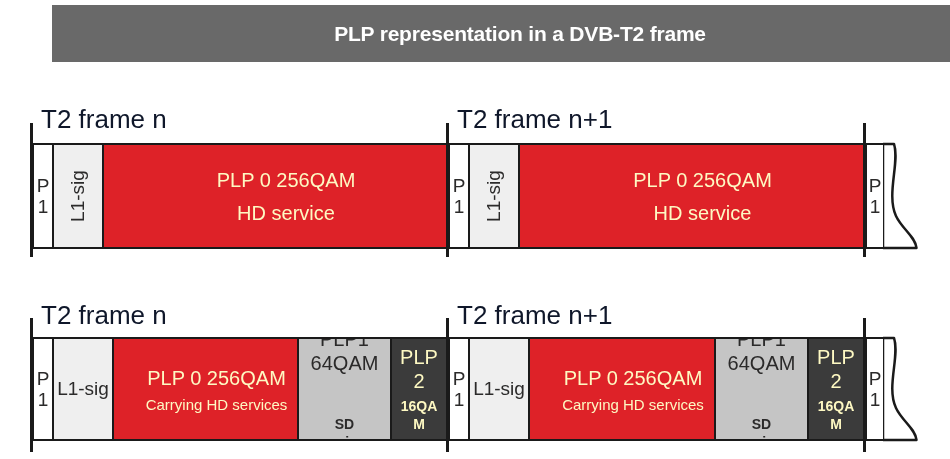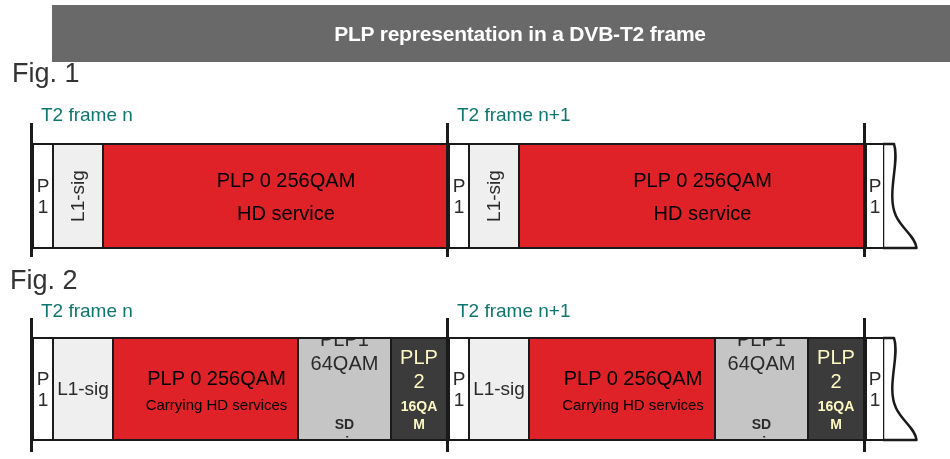--- a/index.html
+++ b/index.html
@@ -15,54 +15,53 @@
   .canvas{
     position:relative;width:950px;height:459px;background:#fff;overflow:hidden;
     font-family:"Liberation Sans","DejaVu Sans",sans-serif;color:var(--ink);
   }
   .titlebar{
     position:absolute;left:7px;top:5px;width:936px;height:57px;background:var(--hdr);
     display:flex;align-items:center;justify-content:center;margin-left:45px;
   }
   .titlebar span{color:#fff;font-size:21px;font-weight:700;letter-spacing:-0.2px;}
   .figlabel{position:absolute;font-size:27px;color:#333;}
-  .framelabel{position:absolute;font-size:19px;color:#0f766e;white-space:nowrap;}
+  .framelabel{position:absolute;font-size:26px;color:#0f172a;white-space:nowrap;}
   .tick{position:absolute;width:3px;background:var(--border);}
   .bar{position:absolute;display:flex;}
   .cell{
     box-sizing:border-box;border:2px solid var(--border);margin-left:-2px;
     display:flex;flex-direction:column;align-items:center;justify-content:center;
     text-align:center;flex:0 0 auto;overflow:hidden;
   }
   .cell:first-child{margin-left:0;}
   .grow{flex:1 1 auto;}
   .pre{white-space:pre-line;}
   .p1{background:#fff;font-size:19px;line-height:1.12;}
   .l1{background:var(--lgray);font-size:19px;}
   .vtext{transform:rotate(-90deg);white-space:nowrap;}
-  .plp0{background:var(--red);color:#000000;padding-left:22px;}
+  .plp0{background:var(--red);color:#fef9c3;padding-left:22px;}
   .plp0 .big{font-size:20px;line-height:1.2;}
   .plp0 .gap{margin-top:9px;}
   .plp0 .small{font-size:15px;margin-top:6px;}
   .plp1{background:var(--mgray);color:#2b2a2a;gap:36px;}
   .plp2{background:var(--dark);color:#fef9c3;}
   .biglines{font-size:20px;line-height:1.2;}
   .sublines{font-size:14px;line-height:1.3;margin-top:4px;font-weight:bold;}
   .tear{position:absolute;}
 </style>
 </head>
 <body>
 
 <div class="canvas">
 
   <div class="titlebar">
     <span>PLP representation in a DVB-T2 frame</span>
   </div>
 
-  <div class="figlabel" style="left:12px;top:58px;">Fig. 1</div>
 
   <div class="framelabel" style="left:41px;top:104px;">T2 frame n</div>
   <div class="framelabel" style="left:457px;top:104px;">T2 frame n+1</div>
 
   <div class="tick" style="left:30px;top:123px;height:134px;"></div>
   <div class="tick" style="left:446px;top:123px;height:134px;"></div>
   <div class="tick" style="left:863px;top:123px;height:134px;"></div>
 
   <div class="bar" style="left:32px;top:143px;width:416px;height:106px;">
     <div class="cell p1 pre" style="width:22px;">P
@@ -89,21 +88,20 @@
   </div>
 
   <div class="bar" style="left:865px;top:143px;width:20px;height:106px;">
     <div class="cell p1 pre" style="width:20px;">P
 1</div>
   </div>
   <svg class="tear" style="left:883px;top:142px;" width="36" height="108" viewBox="0 0 36 108">
     <path d="M0,2 L11,2 C17,20 3,52 13,74 C19,87 32,94 33.5,106 L0,106 Z" fill="#ffffff" stroke="#1a1a1a" stroke-width="2.5" stroke-linejoin="round"></path>
   </svg>
 
-  <div class="figlabel" style="left:10px;top:265px;">Fig. 2</div>
 
   <div class="framelabel" style="left:41px;top:300px;">T2 frame n</div>
   <div class="framelabel" style="left:457px;top:300px;">T2 frame n+1</div>
 
   <div class="tick" style="left:30px;top:318px;height:134px;"></div>
   <div class="tick" style="left:446px;top:318px;height:134px;"></div>
   <div class="tick" style="left:863px;top:318px;height:134px;"></div>
 
   <div class="bar" style="left:32px;top:337px;width:416px;height:104px;">
     <div class="cell p1 pre" style="width:22px;">P

